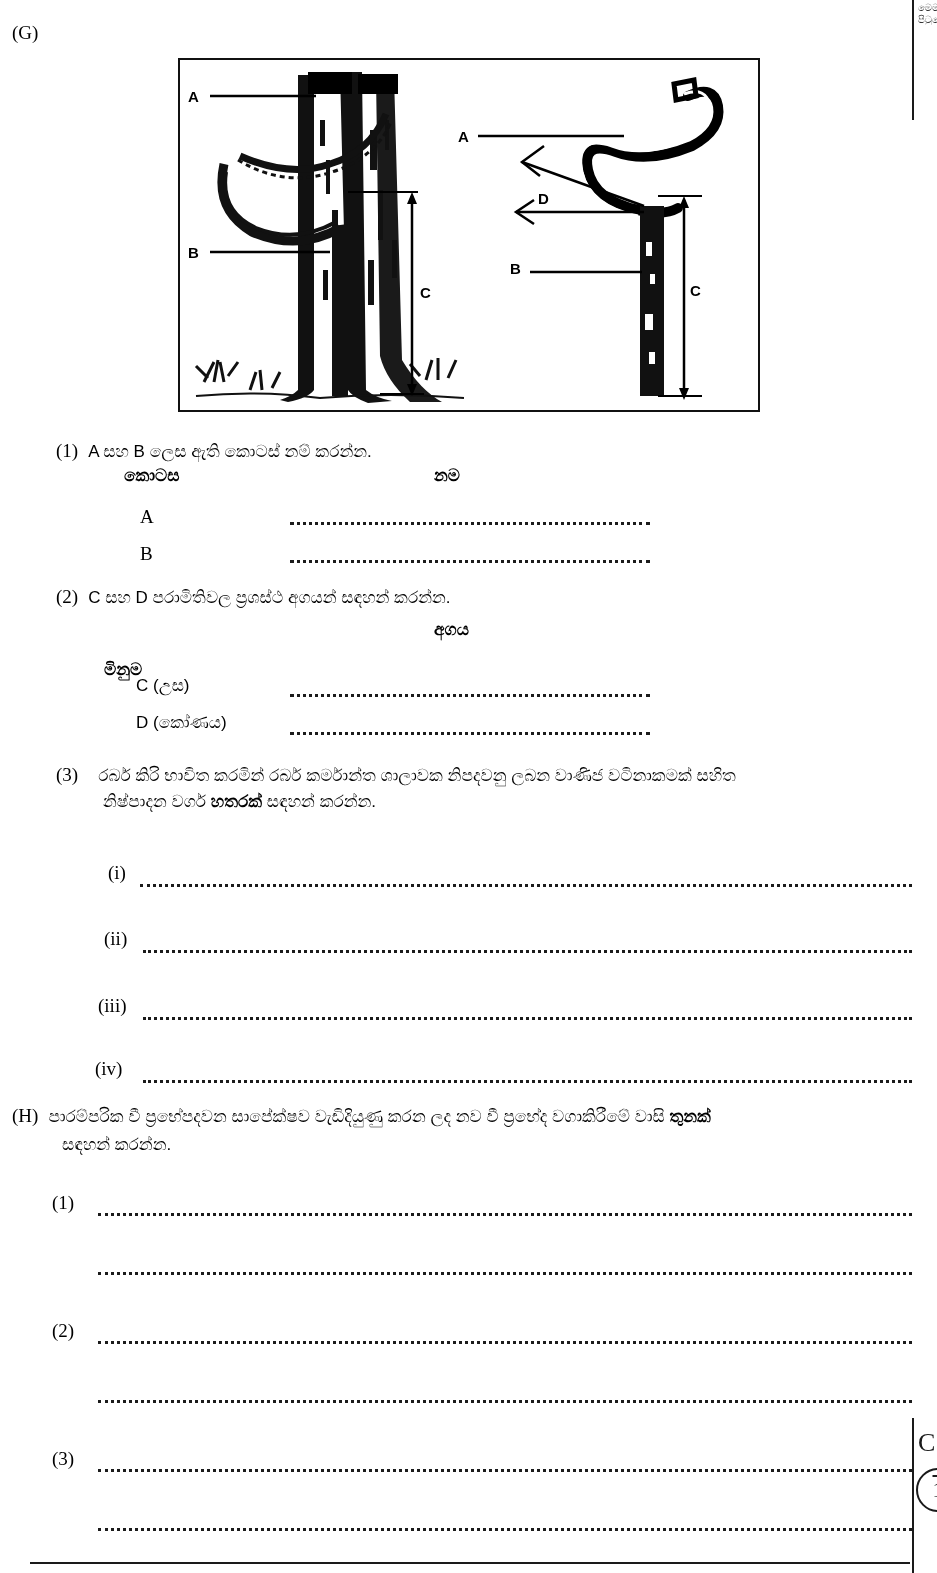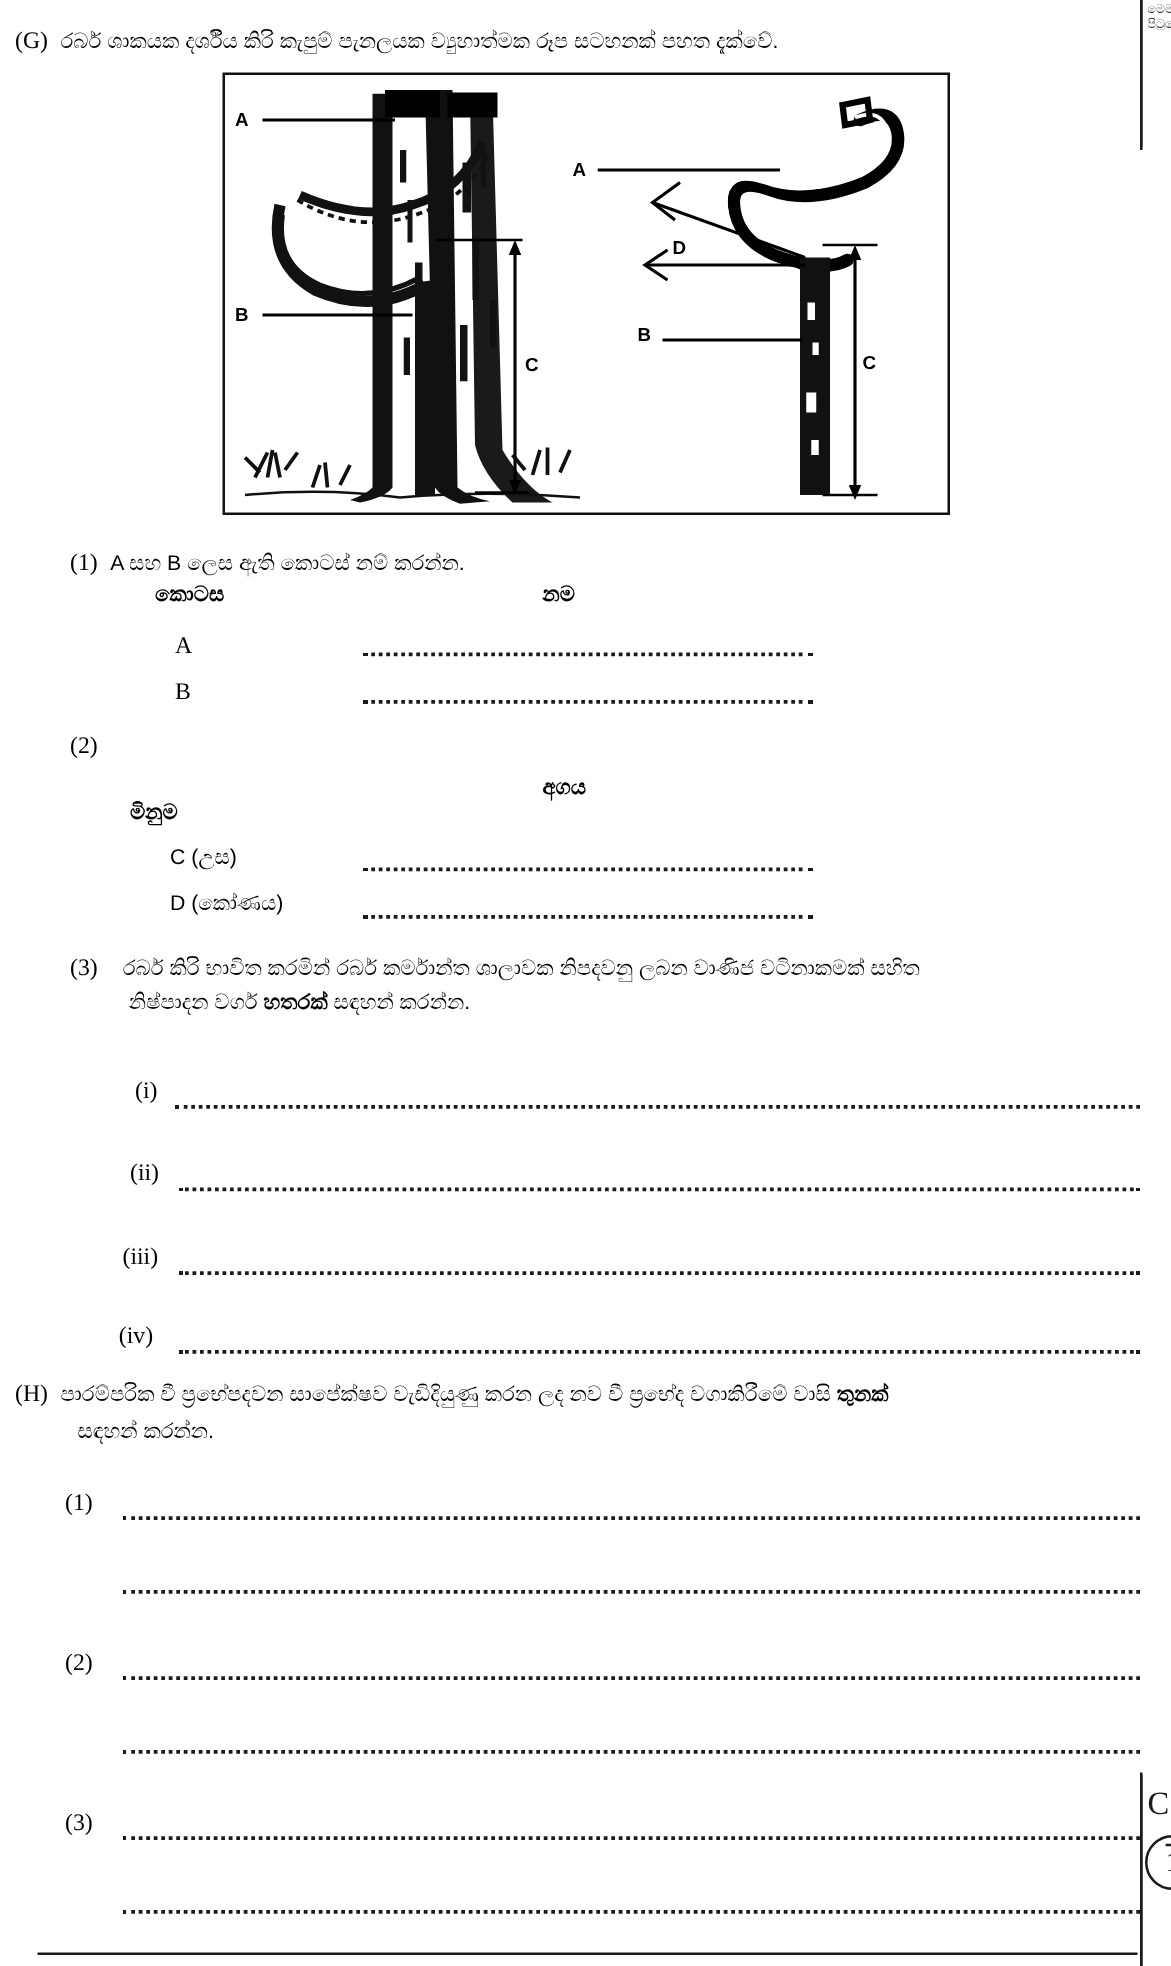--- a/index.html
+++ b/index.html
@@ -152,21 +152,20 @@
   <div class="margin-rule-gap"></div>
   <div class="margin-rule-seg" style="top:0px;height:118px;"></div>
   <div class="margin-rule-seg" style="top:1418px;height:155px;"></div>
 
   <div class="vert-note">මෙම පිටුවේ</div>
   <div class="corner-letter">C</div>
   <div class="corner-circle"><span>1</span></div>
 
   <div class="q-row" style="left:12px; top:22px; align-items:baseline;">
     <span class="q-label">(G)</span>
-    <span class="q-text" style="margin-left:10px;">රබර් ශාකයක දර්ශීය කිරි කැපුම් පැනලයක ව්‍යුහාත්මක රූප සටහනක් පහත දැක්වේ.</span>
   </div>
 
   <div class="figure-box">
 
     <svg width="300" height="346" viewBox="0 0 300 346" style="position:absolute;left:0;top:0;">
 
       <path d="M118 15 L118 330 Q112 336 100 340 L108 342 Q128 338 134 330 L134 15 Z" fill="#111"></path>
       <path d="M160 12 L182 12 L186 330 Q196 338 212 341 L188 343 Q172 337 168 330 Z" fill="#111"></path>
       <path d="M196 16 L214 16 L222 300 Q240 330 262 342 L230 342 Q206 320 200 296 Z" fill="#1a1a1a"></path>
 
@@ -263,22 +262,23 @@
   <div style="position:absolute;left:434px;top:466px;" class="q-text bold">නම</div>
 
   <div style="position:absolute;left:140px;top:506px;" class="q-label">A</div>
   <div class="dots" style="left:290px; top:522px; width:360px;"></div>
 
   <div style="position:absolute;left:140px;top:543px;" class="q-label">B</div>
   <div class="dots" style="left:290px; top:560px; width:360px;"></div>
 
   <div class="q-row" style="left:56px; top:586px; align-items:baseline;">
     <span class="q-label">(2)</span>
-  </div>
-  <div style="position:absolute;left:104px;top:640px;" class="q-text bold">මිනුම</div>
+    <span class="q-text" style="margin-left:10px;">C සහ D පරාමිතිවල ප්‍රශස්ථ අගයන් සඳහන් කරන්න.</span>
+  </div>
+  <div style="position:absolute;left:104px;top:660px;" class="q-text bold">මිනුම</div>
   <div style="position:absolute;left:434px;top:620px;" class="q-text bold">අගය</div>
 
   <div style="position:absolute;left:136px;top:676px;" class="q-text">C (උස)</div>
   <div class="dots" style="left:290px; top:694px; width:360px;"></div>
 
   <div style="position:absolute;left:136px;top:713px;" class="q-text">D (කෝණය)</div>
   <div class="dots" style="left:290px; top:732px; width:360px;"></div>
 
   <div class="q-row" style="left:56px; top:764px; align-items:baseline;">
     <span class="q-label">(3)</span>

